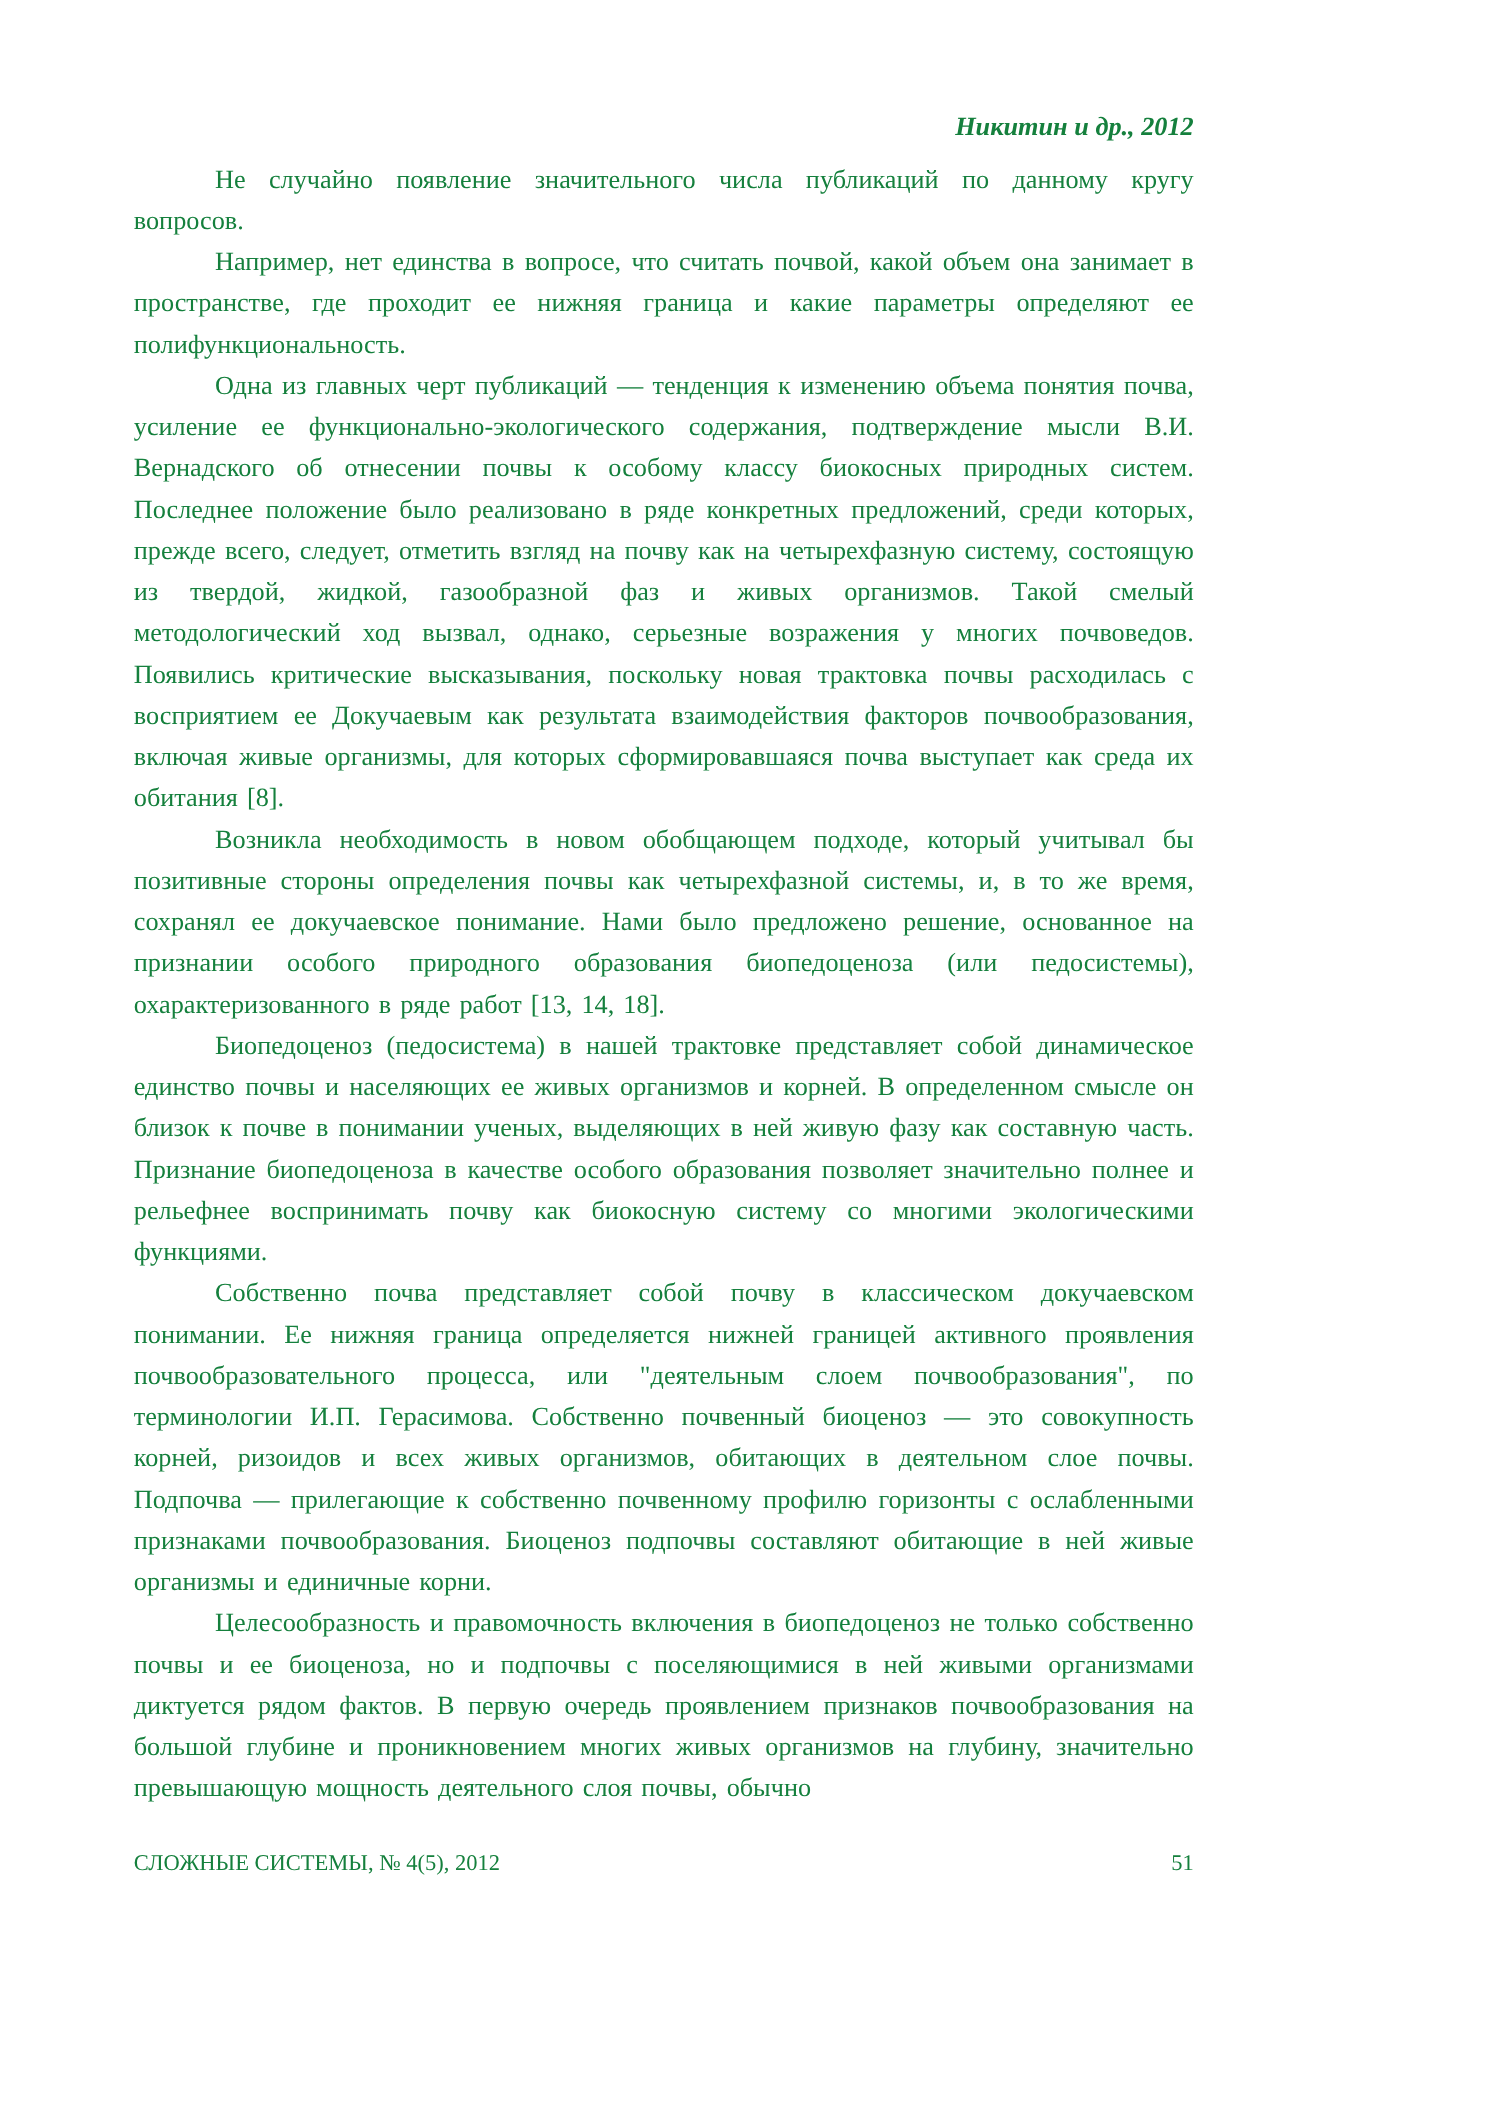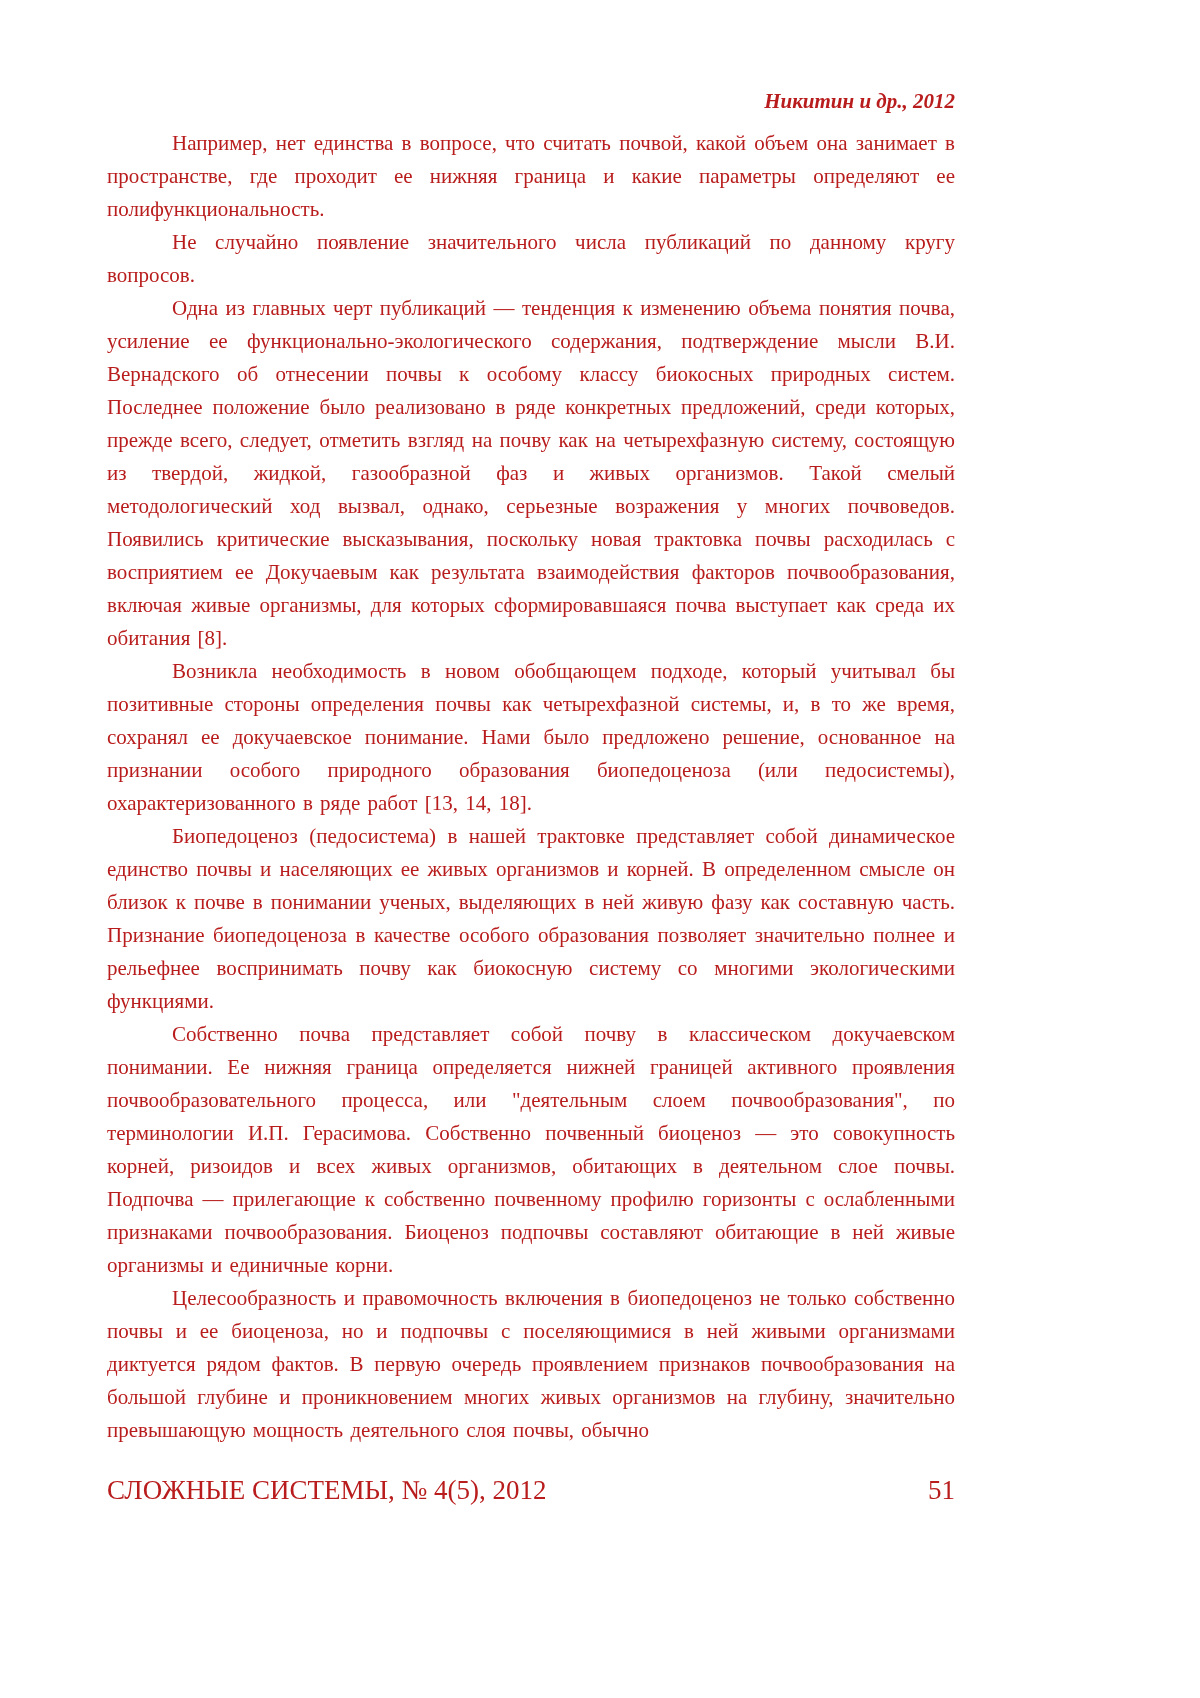--- a/index.html
+++ b/index.html
@@ -6,21 +6,21 @@
     margin: 0;
     padding: 0;
     background: #ffffff;
   }
   .page {
     position: relative;
     width: 1200px;
     height: 1698px;
     background: #ffffff;
     font-family: "Liberation Serif", serif;
-    color: #b91c1c;
+    color: #15803d;
     overflow: hidden;
   }
   .running-head {
     position: absolute;
     top: 88px;
     left: 107px;
     width: 848px;
     text-align: right;
     font-size: 21px;
     font-weight: bold;
@@ -43,36 +43,36 @@
     word-spacing: 2px;
   }
   .page-footer {
     position: absolute;
     top: 1477px;
     left: 107px;
     width: 848px;
     display: flex;
     justify-content: space-between;
     align-items: baseline;
-    font-size: 27px;
+    font-size: 18px;
     line-height: 26px;
   }
 </style>
 </head>
 <body>
 
 <div class="page">
 
   <div class="running-head">
     <span>Никитин и др., 2012</span>
   </div>
 
   <div class="body-text">
+    <p>Не случайно появление значительного числа публикаций по данному кругу вопросов.</p>
     <p>Например, нет единства в вопросе, что считать почвой, какой объем она занимает в пространстве, где проходит ее нижняя граница и какие параметры определяют ее полифункциональность.</p>
-    <p>Не случайно появление значительного числа публикаций по данному кругу вопросов.</p>
     <p>Одна из главных черт публикаций — тенденция к изменению объема понятия почва, усиление ее функционально-экологического содержания, подтверждение мысли В.И. Вернадского об отнесении почвы к особому классу биокосных природных систем. Последнее положение было реализовано в ряде конкретных предложений, среди которых, прежде всего, следует, отметить взгляд на почву как на четырехфазную систему, состоящую из твердой, жидкой, газообразной фаз и живых организмов. Такой смелый методологический ход вызвал, однако, серьезные возражения у многих почвоведов. Появились критические высказывания, поскольку новая трактовка почвы расходилась с восприятием ее Докучаевым как результата взаимодействия факторов почвообразования, включая живые организмы, для которых сформировавшаяся почва выступает как среда их обитания [8].</p>
     <p>Возникла необходимость в новом обобщающем подходе, который учитывал бы позитивные стороны определения почвы как четырехфазной системы, и, в то же время, сохранял ее докучаевское понимание. Нами было предложено решение, основанное на признании особого природного образования биопедоценоза (или педосистемы), охарактеризованного в ряде работ [13, 14, 18].</p>
     <p>Биопедоценоз (педосистема) в нашей трактовке представляет собой динамическое единство почвы и населяющих ее живых организмов и корней. В определенном смысле он близок к почве в понимании ученых, выделяющих в ней живую фазу как составную часть. Признание биопедоценоза в качестве особого образования позволяет значительно полнее и рельефнее воспринимать почву как биокосную систему со многими экологическими функциями.</p>
     <p>Собственно почва представляет собой почву в классическом докучаевском понимании. Ее нижняя граница определяется нижней границей активного проявления почвообразовательного процесса, или "деятельным слоем почвообразования", по терминологии И.П. Герасимова. Собственно почвенный биоценоз — это совокупность корней, ризоидов и всех живых организмов, обитающих в деятельном слое почвы. Подпочва — прилегающие к собственно почвенному профилю горизонты с ослабленными признаками почвообразования. Биоценоз подпочвы составляют обитающие в ней живые организмы и единичные корни.</p>
     <p>Целесообразность и правомочность включения в биопедоценоз не только собственно почвы и ее биоценоза, но и подпочвы с поселяющимися в ней живыми организмами диктуется рядом фактов. В первую очередь проявлением признаков почвообразования на большой глубине и проникновением многих живых организмов на глубину, значительно превышающую мощность деятельного слоя почвы, обычно</p>
   </div>
 
   <div class="page-footer">
     <span>СЛОЖНЫЕ СИСТЕМЫ, № 4(5), 2012</span>
     <span>51</span>

